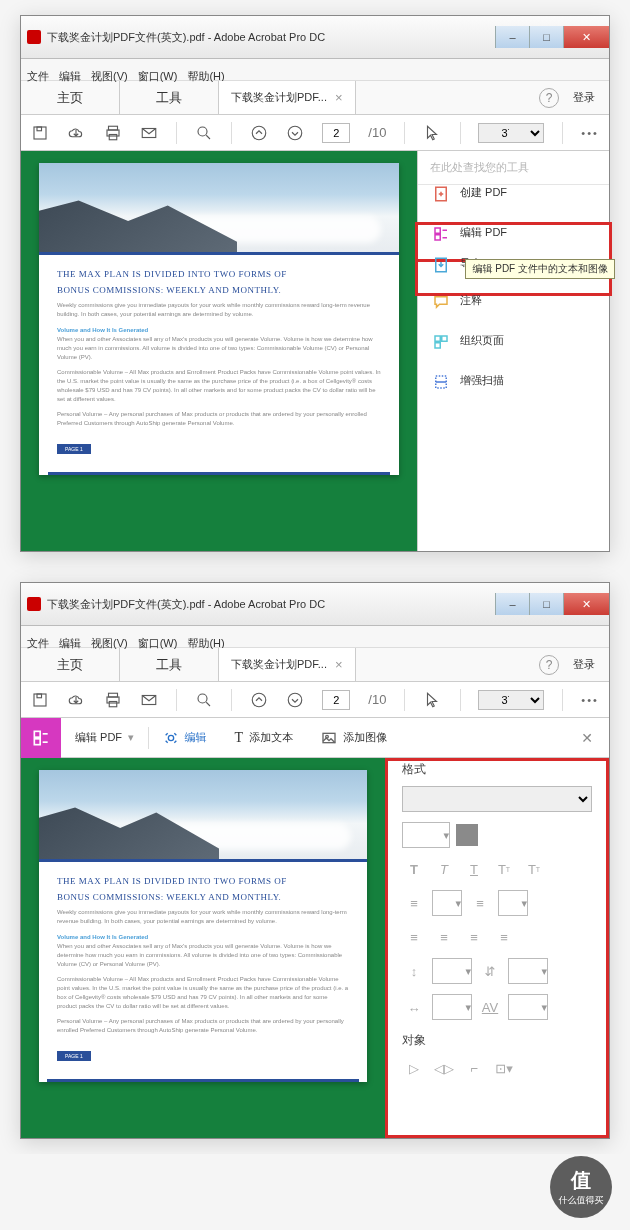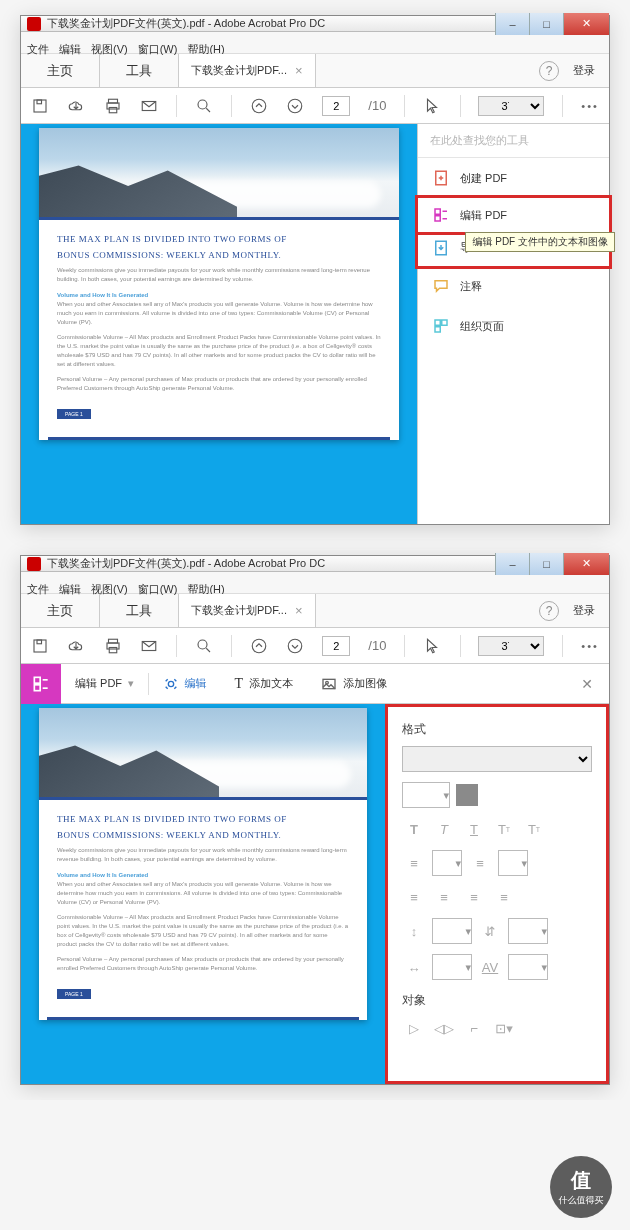--- a/index.html
+++ b/index.html
@@ -1,68 +1,68 @@
 <!DOCTYPE html>
 <html><head>
   <meta charset="utf-8">
   <style>
     * { margin: 0; padding: 0; box-sizing: border-box; }
     body { background: #f5f5f5; font-family: "Microsoft YaHei", Arial, sans-serif; font-size: 11px; color: #333; width: 630px; }
     .container { display: flex; flex-direction: column; gap: 30px; padding: 15px 0; }
     .win { margin: 0 20px; border: 1px solid #888; box-shadow: 0 4px 20px rgba(0,0,0,.15); background: #fff; }
-    .titlebar { height: 16px; background: linear-gradient(#fcfcfc,#e8e8e8); display: flex; align-items: center; padding: 0 0 0 6px; border-bottom: 1px solid #bbb; }
+    .titlebar { height: 43px; background: linear-gradient(#fcfcfc,#e8e8e8); display: flex; align-items: center; padding: 0 0 0 6px; border-bottom: 1px solid #bbb; }
     .titlebar-icon { width: 14px; height: 14px; background: #cb0000; margin-right: 6px; border-radius: 2px; }
     .title-text { flex: 1; font-size: 11px; color: #333; }
     .win-btns { display: flex; }
     .win-btn { width: 34px; height: 22px; border-left: 1px solid #9aa; background: linear-gradient(#dce9f6,#b7d1eb); display: flex; align-items: center; justify-content: center; color: #444; }
     .win-btn.close { background: linear-gradient(#e67a70,#cb3c34); color: #fff; width: 46px; }
     .menubar { height: 22px; background: #f7f7f7; border-bottom: 1px solid #ddd; display: flex; align-items: center; padding: 0 6px; font-size: 11px; gap: 10px; }
     .menu-item { color: #333; margin-top: 14px; }
     .tabs { height: 34px; border-bottom: 1px solid #ccc; display: flex; align-items: stretch; background: #f9f9f9; }
-    .tab { padding: 0 26px; display: flex; align-items: center; border-right: 1px solid #ccc; font-size: 13px; cursor: pointer; }
+    .tab { padding: 0 36px; display: flex; align-items: center; border-right: 1px solid #ccc; font-size: 13px; cursor: pointer; }
     .tab-filename { flex: 0 0 auto; padding: 0 12px; display: flex; align-items: center; gap: 8px; background: #fff; border-right: 1px solid #ccc; }
     .tab-close { color: #999; font-size: 13px; }
     .tabs-spacer { flex: 1; }
     .login-area { display: flex; align-items: center; padding: 0 14px; gap: 14px; }
     .help-circle { width: 20px; height: 20px; border: 1.5px solid #aaa; border-radius: 50%; display: flex; align-items: center; justify-content: center; font-size: 12px; color: #888; }
     .toolbar { height: 36px; border-bottom: 1px solid #ccc; display: flex; align-items: center; padding: 0 10px; gap: 18px; }
     .tool-icon { width: 20px; height: 20px; display: flex; align-items: center; justify-content: center; color: #5a5a5a; }
     .tool-icon svg { width: 18px; height: 18px; stroke: #5a5a5a; fill: none; stroke-width: 1.5; }
     .sep { width: 1px; height: 22px; background: #ddd; }
     .page-input { width: 28px; height: 20px; border: 1px solid #bbb; text-align: center; font-size: 11px; }
     .page-count { color: #777; font-size: 13px; }
     .zoom-select { width: 66px; height: 20px; border: 1px solid #bbb; font-size: 11px; padding: 0 18px; text-align: right; }
     .dots { letter-spacing: 2px; color: #666; }
     .body-row { display: flex; height: 400px; }
-    .doc-area { flex: 1; background: #0ea5e9; padding: 4px 18px; overflow: hidden; position: relative; }
+    .doc-area { flex: 1; background: #15803d; padding: 12px 18px; overflow: hidden; position: relative; }
     .page { background: #fff; width: 100%; box-shadow: 0 2px 6px rgba(0,0,0,.3); }
     .page-img { height: 92px; background: linear-gradient(to bottom, #a5c6df 0%, #bcd7ea 35%, #f2f6f8 60%, #e8ecf0 100%); position: relative; border-bottom: 3px solid #2a4f9a; }
     .mountain { position: absolute; bottom: 0; left: 0; width: 55%; height: 58%; background: linear-gradient(145deg, #3e4a56, #5e6a76); clip-path: polygon(0 100%, 0 20%, 20% 0%, 45% 40%, 65% 10%, 100% 80%, 100% 100%); }
     .clouds { position: absolute; bottom: 10%; right: 5%; width: 60%; height: 30%; background: rgba(255,255,255,.85); border-radius: 50px; filter: blur(3px); }
     .page-text { padding: 14px 18px; font-size: 6px; color: #666; }
     .headline { font-size: 9px; color: #2a4f9a; letter-spacing: .5px; margin-bottom: 6px; font-family: Georgia, serif; }
     .subhead { font-size: 6px; color: #4a9fd8; margin: 8px 0 2px; font-weight: 600; }
     .para { line-height: 1.5; margin-bottom: 6px; color: #888; }
     .page-num { margin-top: 10px; display: inline-block; background: #2a4f9a; color: #fff; font-size: 5px; padding: 2px 8px; }
     .underline { height: 2.5px; background: #2a4f9a; width: 95%; margin: 4px auto 0; }
     .side-panel { width: 192px; border-left: 1px solid #ccc; background: #fff; display: flex; flex-direction: column; }
     .search-tools { height: 34px; border-bottom: 1px solid #e5e5e5; display: flex; align-items: center; padding: 0 12px; }
     .search-ph { color: #b5b5b5; font-size: 11px; }
-    .tool-entry { height: 40px; display: flex; align-items: center; padding: 0 14px; gap: 10px; position: relative; }
+    .tool-entry { height: 40px; display: flex; align-items: flex-start; padding: 0 14px; gap: 10px; position: relative; }
     .tool-entry-icon { width: 18px; height: 18px; }
     .highlight-box { border: 3px solid #d82a2a; margin: -3px; }
     .tooltip { position: absolute; right: -6px; top: 34px; background: #ffffe1; border: 1px solid #8a8a5c; font-size: 10px; padding: 2px 6px; white-space: nowrap; z-index: 5; }
     .cloud-msg { padding: 10px 8px; text-align: center; font-size: 11px; color: #555; border-top: 1px solid #eee; margin-top: auto; }
     .cloud-link { color: #2a7ed6; font-size: 11px; display: block; margin-top: 6px; }
     .edit-toolbar { height: 40px; border-bottom: 1px solid #ccc; display: flex; align-items: center; padding: 0; gap: 0; }
     .edit-btn-magenta { width: 40px; height: 40px; background: #d638c0; display: flex; align-items: center; justify-content: center; }
     .edit-section { padding: 0 14px; display: flex; align-items: center; gap: 6px; height: 100%; }
     .edit-blue { color: #2770c8; }
     .close-x { margin-left: auto; padding: 0 16px; color: #888; font-size: 14px; }
-    .format-panel { width: 224px; border-left: 1px solid #ccc; background: #fff; padding: 14px 14px; border: 3px solid #d82a2a; }
+    .format-panel { width: 224px; border-left: 1px solid #ccc; background: #fff; padding: 0 14px; border: 3px solid #d82a2a; }
     .fmt-label { font-size: 12px; color: #444; margin-bottom: 8px; font-weight: 500; }
     .fmt-select { width: 100%; height: 26px; border: 1px solid #bbb; margin-bottom: 10px; }
     .fmt-row { display: flex; gap: 6px; margin-bottom: 10px; align-items: center; }
     .fmt-box { width: 36px; height: 26px; border: 1px solid #bbb; display: flex; align-items: center; justify-content: center; }
     .fmt-btn { width: 24px; height: 22px; display: flex; align-items: center; justify-content: center; color: #aaa; font-size: 13px; }
     .swatch { width: 22px; height: 22px; background: #8a8a8a; }
     .watermark { position: fixed; bottom: 12px; right: 18px; width: 62px; height: 62px; border-radius: 50%; background: rgba(60,60,60,.82); display: flex; flex-direction: column; align-items: center; justify-content: center; color: #fff; font-size: 9px; }
     .wm-big { font-size: 20px; font-weight: bold; }
   </style>
 </head>
@@ -214,20 +214,27 @@
           <span>注释</span>
         </div>
         <div class="tool-entry">
           <svg class="tool-entry-icon" viewBox="0 0 24 24" fill="none" stroke="#5ac8d8" stroke-width="2">
               <rect x="4" y="4" width="7" height="7"></rect>
               <rect x="13" y="4" width="7" height="7"></rect>
               <rect x="4" y="13" width="7" height="7"></rect>
             </svg>
           <span>组织页面</span>
         </div>
+        <div class="tool-entry">
+          <svg class="tool-entry-icon" viewBox="0 0 24 24" fill="none" stroke="#4a7ad8" stroke-width="2">
+              <rect x="5" y="4" width="14" height="16" stroke-dasharray="2 2"></rect>
+              <line x1="5" y1="12" x2="19" y2="12"></line>
+            </svg>
+          <span>增强扫描</span>
+        </div>
       </div>
     </div>
   </div>
 
   <div class="win">
     <div class="titlebar">
       <div class="titlebar-icon"></div>
       <div class="title-text">下载奖金计划PDF文件(英文).pdf - Adobe Acrobat Pro DC</div>
       <div class="win-btns">
         <div class="win-btn">–</div>

